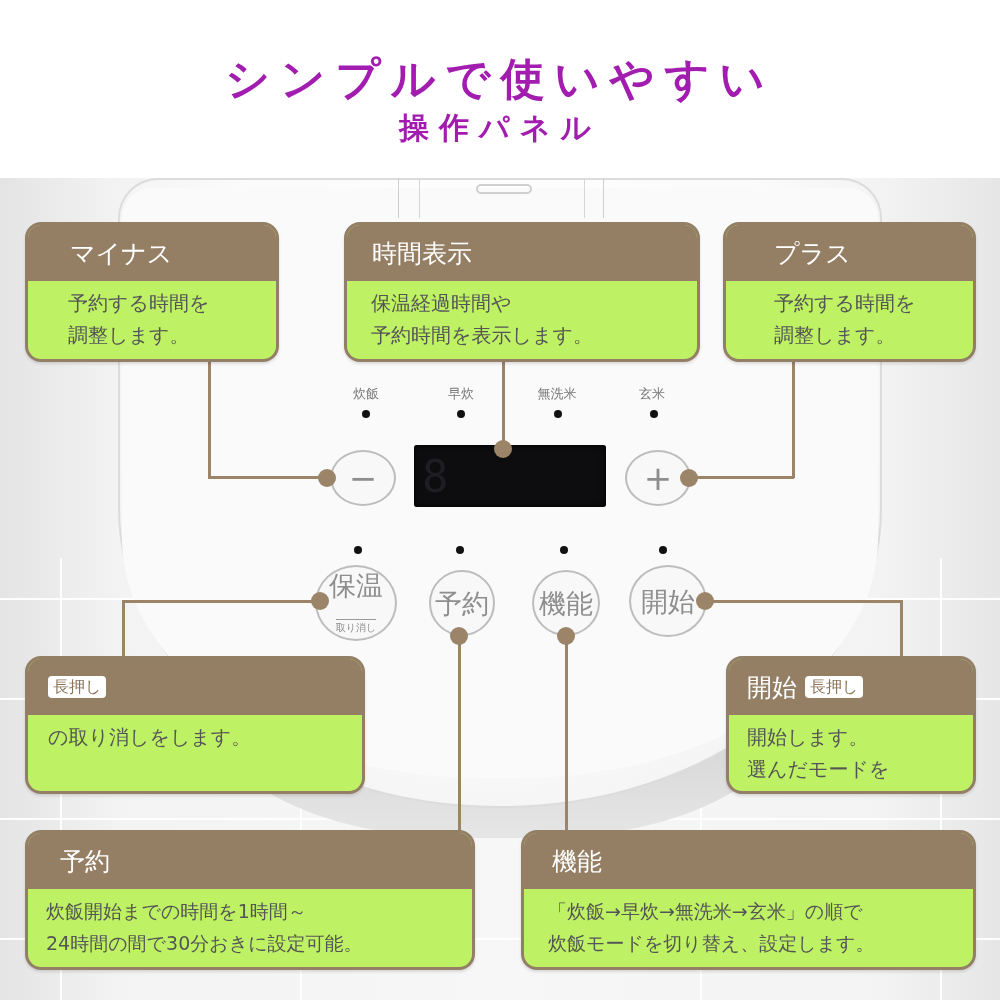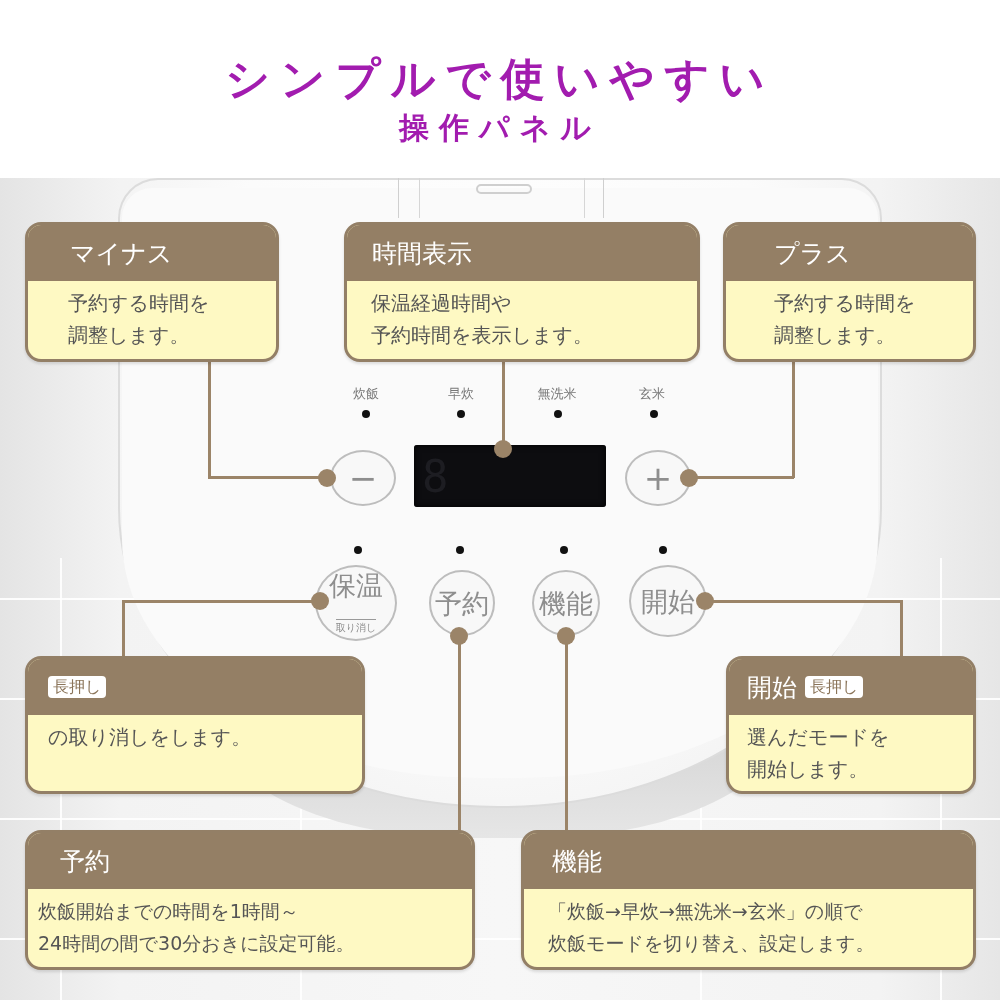--- a/index.html
+++ b/index.html
@@ -39,21 +39,21 @@
   .round-btn { position: absolute; border: 2px solid #bdbdbd; border-radius: 50%; background: #f8f8f8; color: #9a9a9a;
     display: flex; align-items: center; justify-content: center; flex-direction: column; }
   .round-btn .main { font-size: 27px; color: #8e8e8e; line-height: 1; }
   .round-btn .sub { font-size: 10px; color: #8e8e8e; border-top: 1.5px solid #9a9a9a; margin-top: 20px; padding-top: 1px; }
 
   
   .line { position: absolute; background: #9b8468; z-index: 3; }
   .dot { position: absolute; width: 18px; height: 18px; border-radius: 50%; background: #9b8468; z-index: 4; }
 
   
-  .card { position: absolute; border: 3px solid #937f66; border-radius: 16px; overflow: hidden; background: #fef9c3; z-index: 5;
+  .card { position: absolute; border: 3px solid #937f66; border-radius: 16px; overflow: hidden; background: #bef264; z-index: 5;
     box-shadow: 0 2px 3px rgba(0,0,0,0.12); }
   .card .head { background: #947f65; color: #fff; font-size: 25px; padding-left: 42px; display: flex; align-items: center; gap: 8px; }
   .card .badge { background: #fff; color: #8a7459; font-size: 16px; padding: 1px 5px; border-radius: 4px; line-height: 1.3; }
   .card .body { color: #555; font-size: 20px; line-height: 32px; padding-left: 40px; padding-top: 6px; }
 </style>
 </head>
 <body>
 
 <div class="header">
   <div class="title l1">シンプルで使いやすい</div>
@@ -175,28 +175,28 @@
     <div>の取り消しをします。</div>
   </div>
 </div>
 
 <div class="card" style="left:726px;top:656px;width:250px;height:138px">
   <div class="head" style="height:56px;padding-left:18px">
     <span>開始</span>
     <span class="badge">長押し</span>
   </div>
   <div class="body" style="padding-left:18px">
+    <div>開始します。</div>
     <div>選んだモードを</div>
-    <div>開始します。</div>
   </div>
 </div>
 
 <div class="card" style="left:25px;top:830px;width:450px;height:140px">
   <div class="head" style="height:56px;padding-left:32px">予約</div>
-  <div class="body" style="padding-left:10px;font-size:19px">
+  <div class="body" style="padding-left:18px;font-size:19px">
     <div>炊飯開始までの時間を1時間～</div>
     <div>24時間の間で30分おきに設定可能。</div>
   </div>
 </div>
 
 <div class="card" style="left:521px;top:830px;width:455px;height:140px">
   <div class="head" style="height:56px;padding-left:28px">機能</div>
   <div class="body" style="padding-left:24px;font-size:19px">
     <div>「炊飯→早炊→無洗米→玄米」の順で</div>
     <div>炊飯モードを切り替え、設定します。</div>

